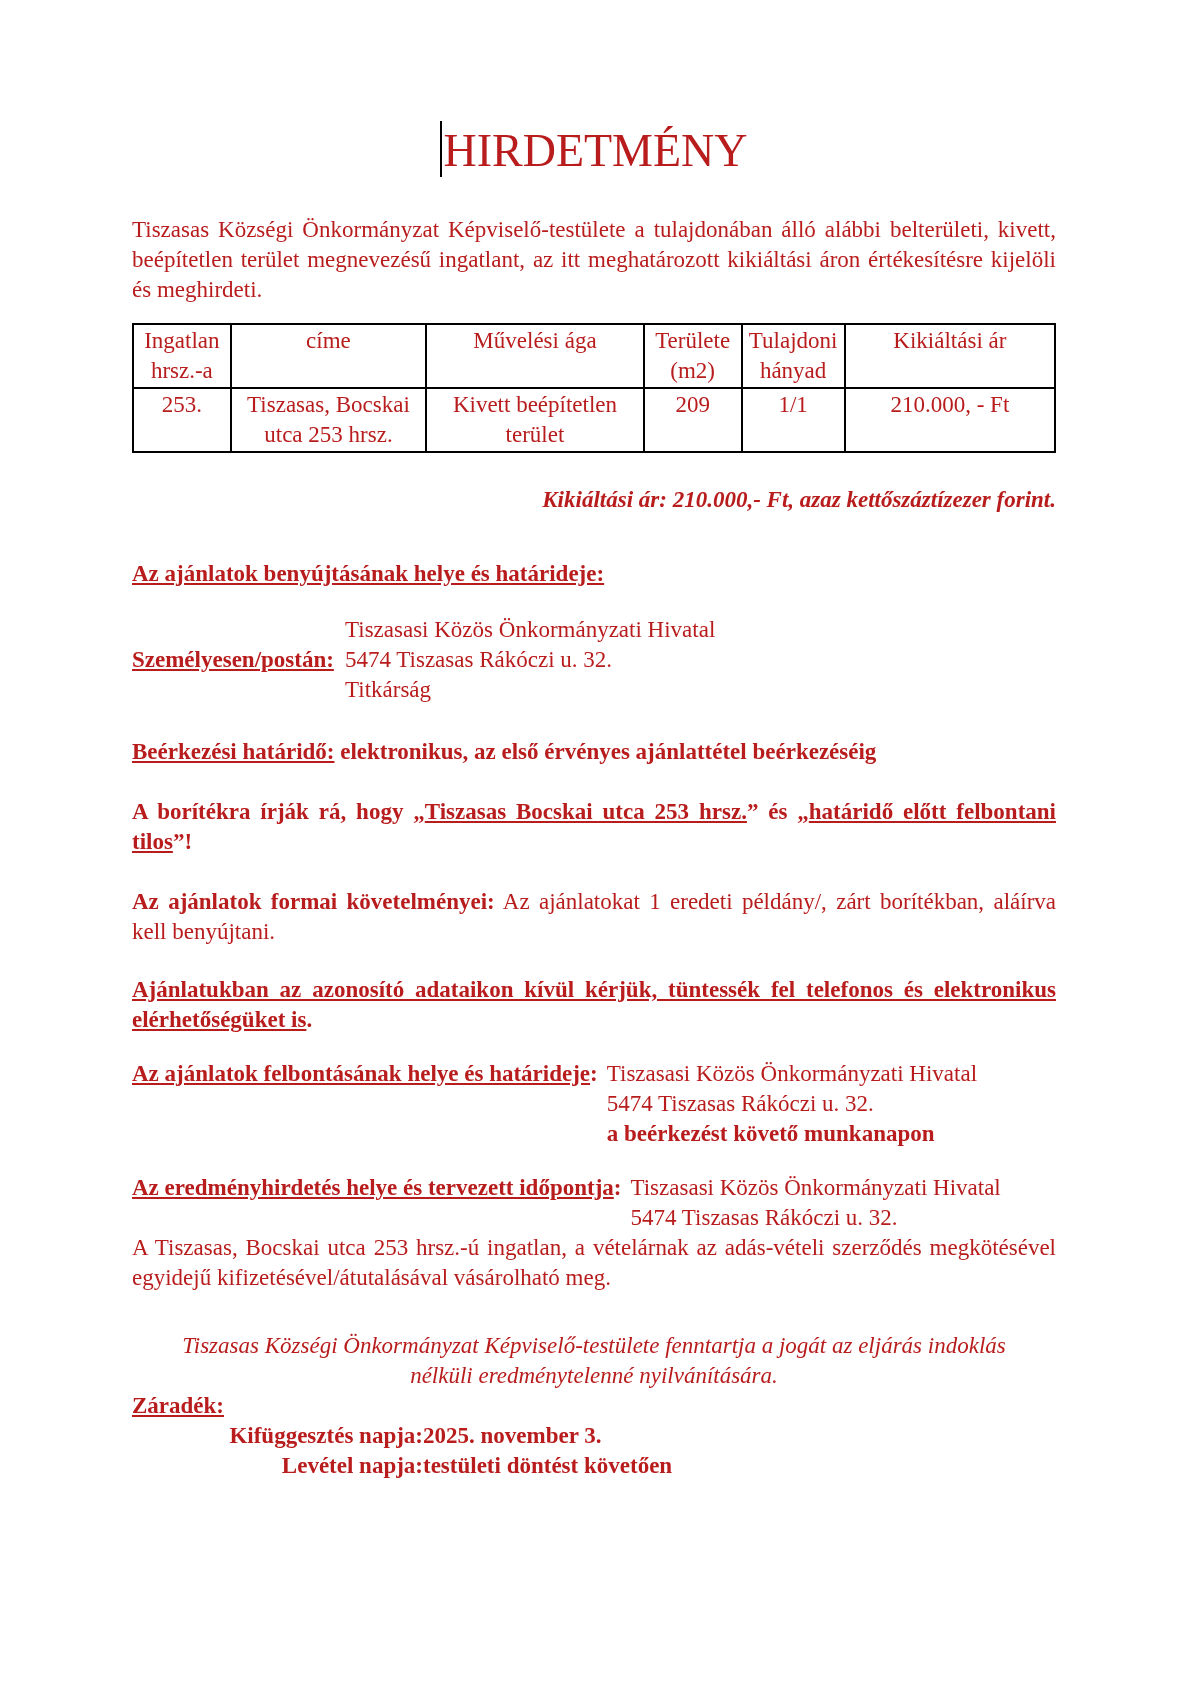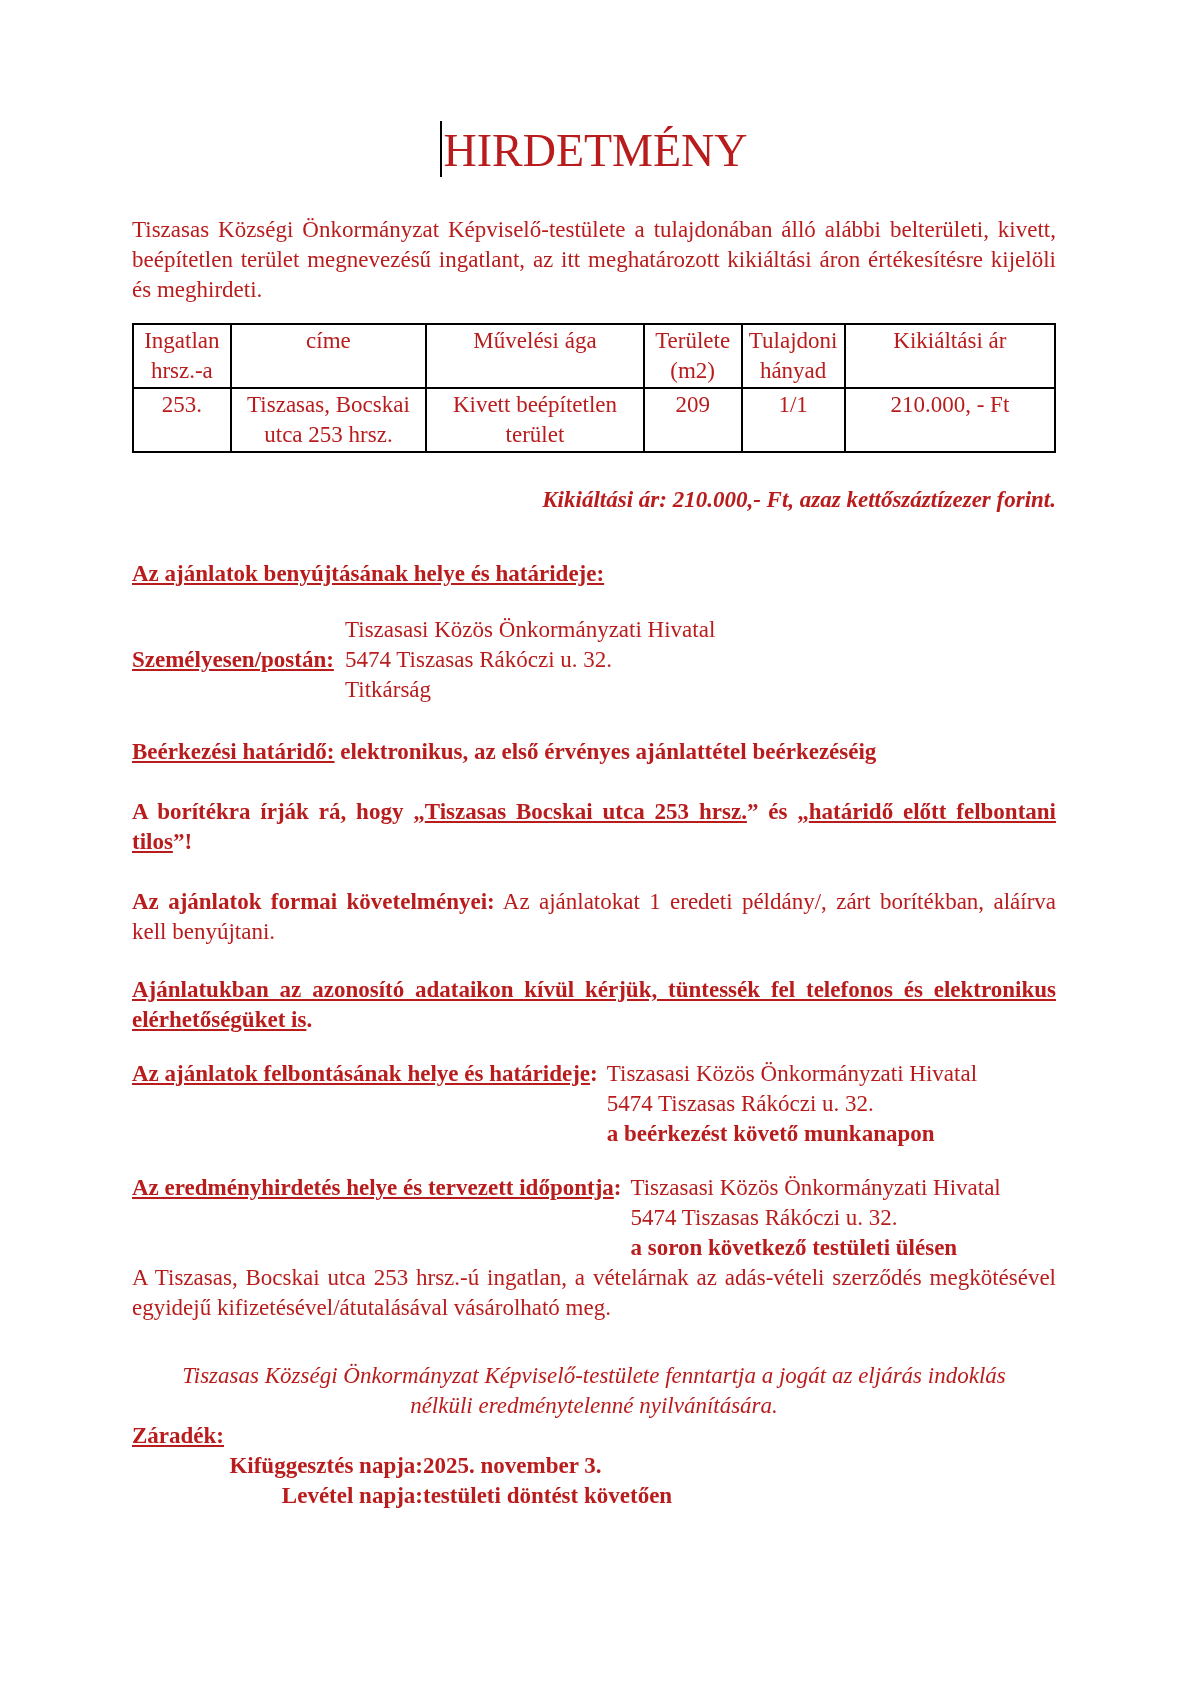--- a/index.html
+++ b/index.html
@@ -157,21 +157,20 @@
       <div>5474 Tiszasas Rákóczi u. 32.</div>
       <div class="b">a beérkezést követő munkanapon</div>
     </div>
   </div>
 
   <div class="hang">
     <span class="hl"><span class="lbl">Az eredményhirdetés helye és tervezett időpontja</span><span>:</span></span>
     <div class="hv">
       <div>Tiszasasi Közös Önkormányzati Hivatal</div>
       <div>5474 Tiszasas Rákóczi u. 32.</div>
-      <div class="b">a soron következő testületi ülésen</div>
     </div>
   </div>
 
   <p class="just">A Tiszasas, Bocskai utca 253 hrsz.-ú ingatlan, a vételárnak az adás-vételi szerződés megkötésével egyidejű kifizetésével/átutalásával vásárolható meg.</p>
 
   <p class="disclaimer">Tiszasas Községi Önkormányzat Képviselő-testülete fenntartja a jogát az eljárás indoklás
 nélküli eredménytelenné nyilvánítására.</p>
 
   <div>
     <p class="zaradek"><span class="ul">Záradék:</span></p>

